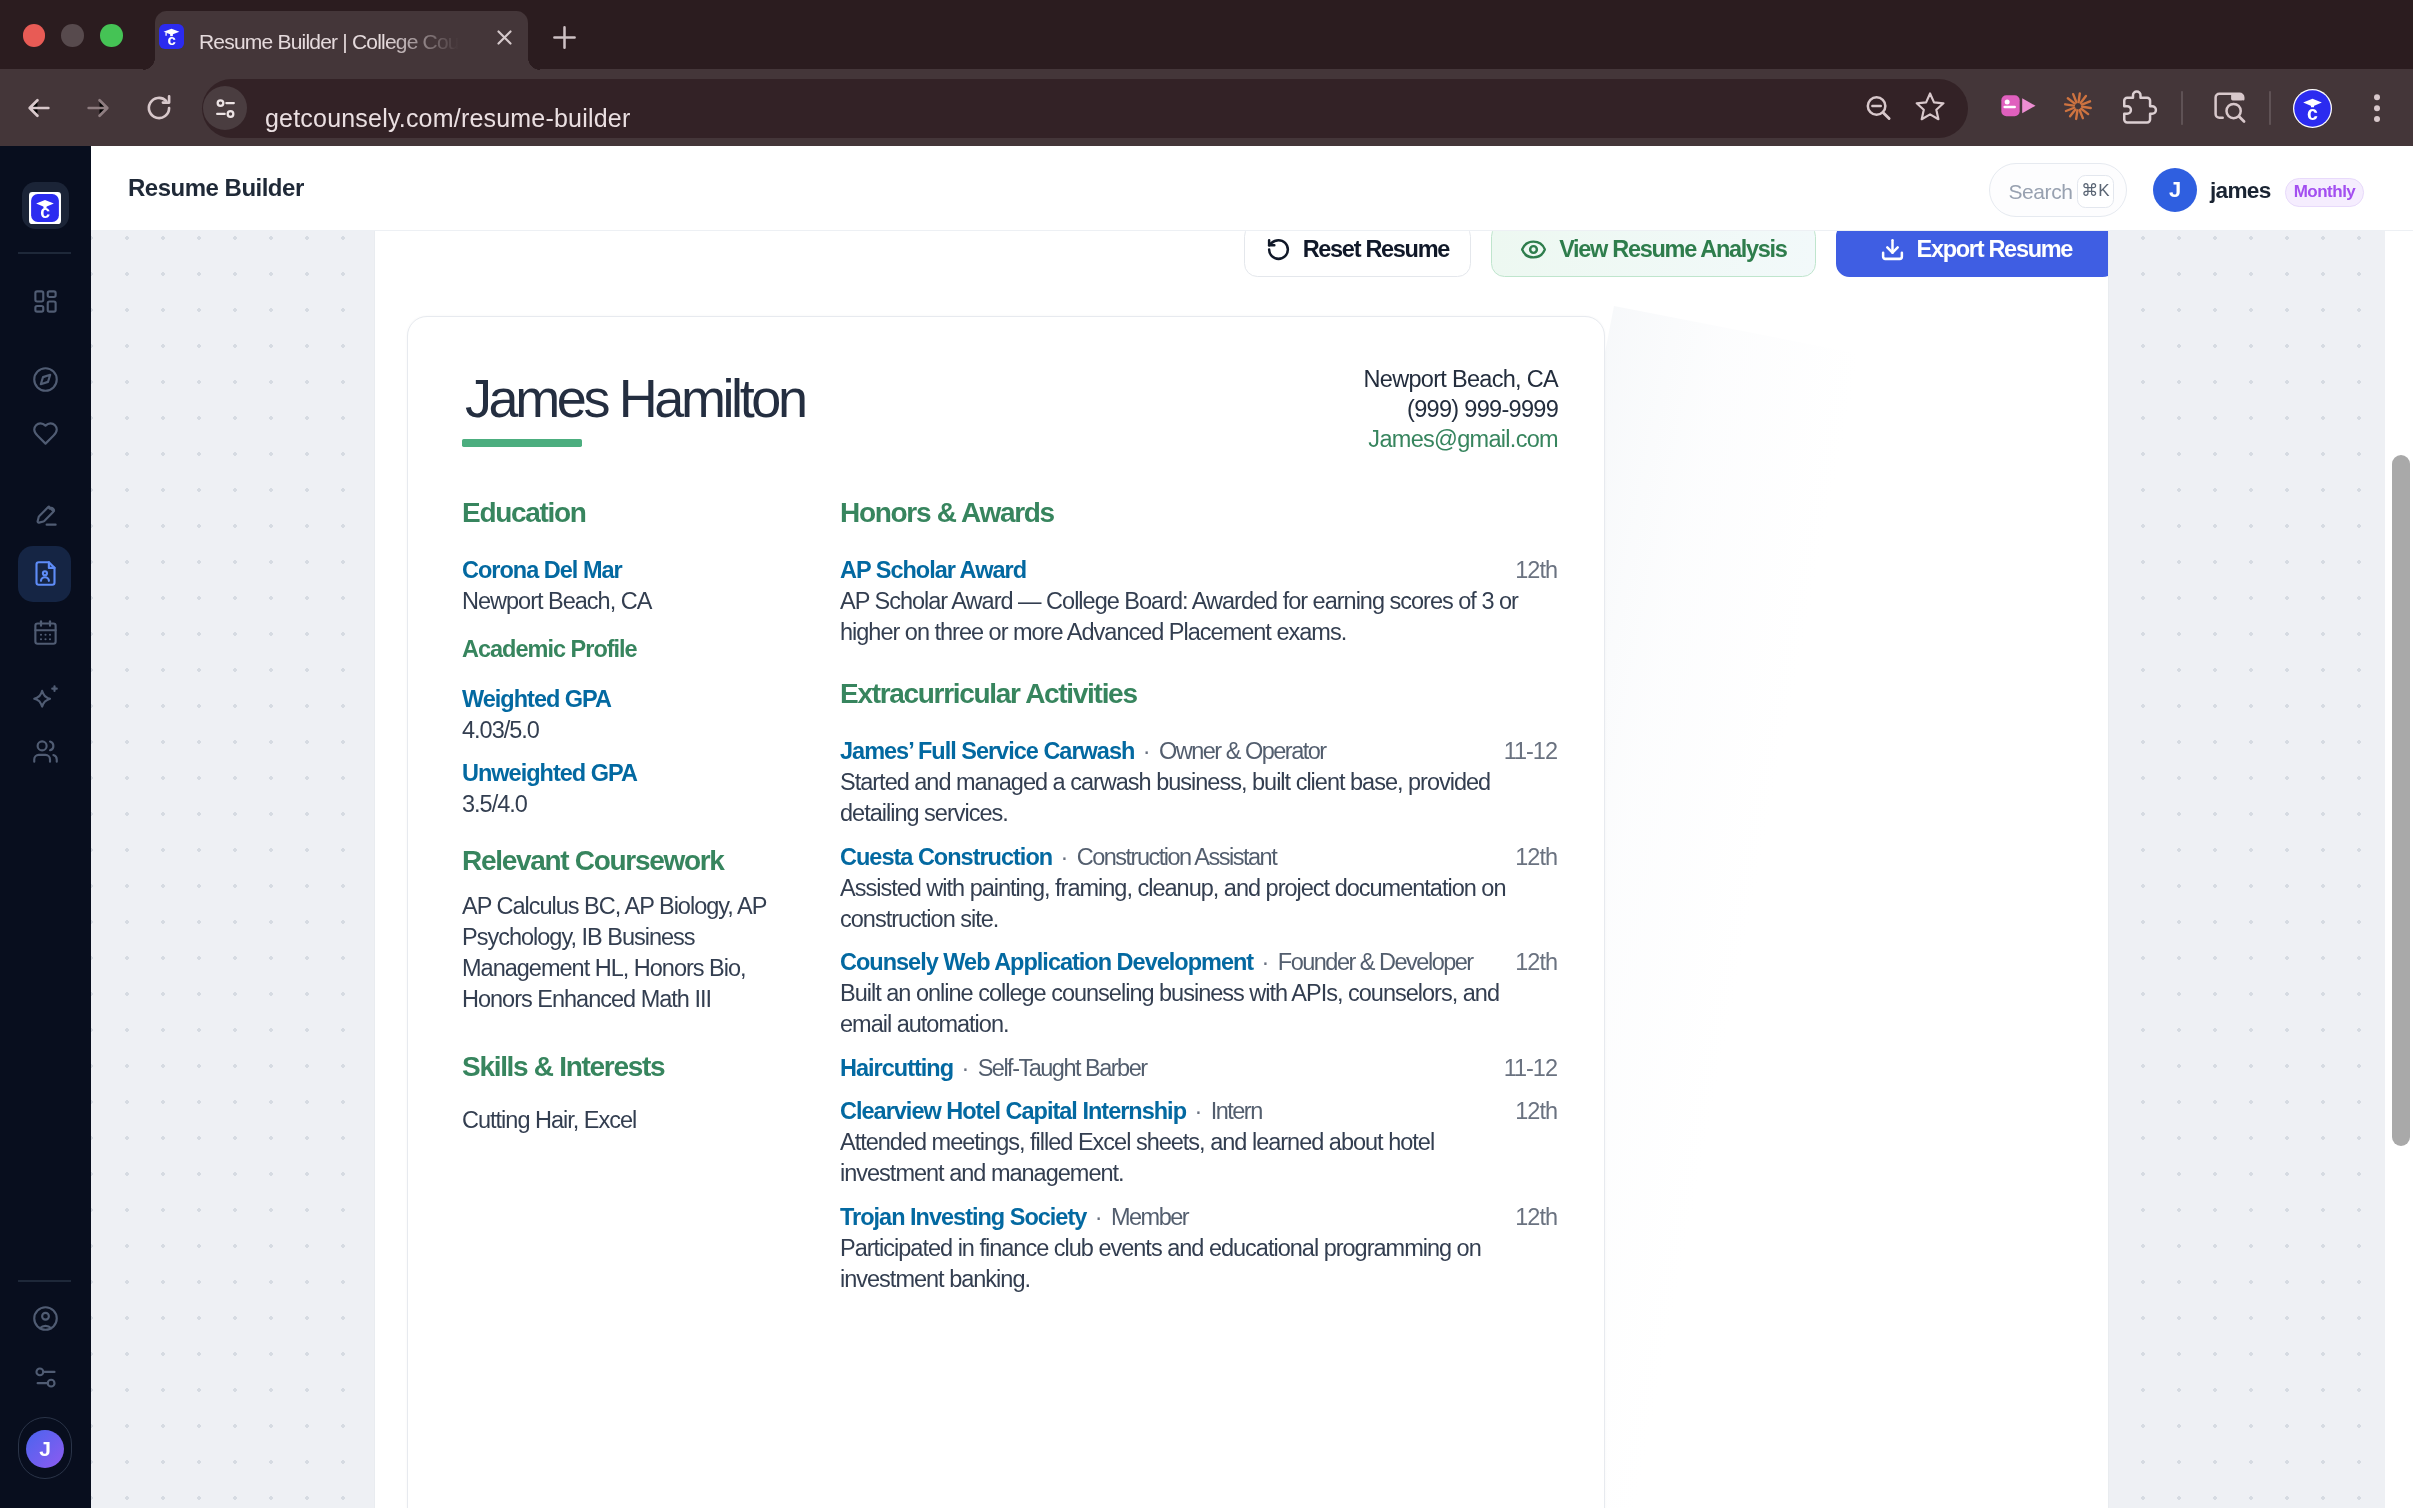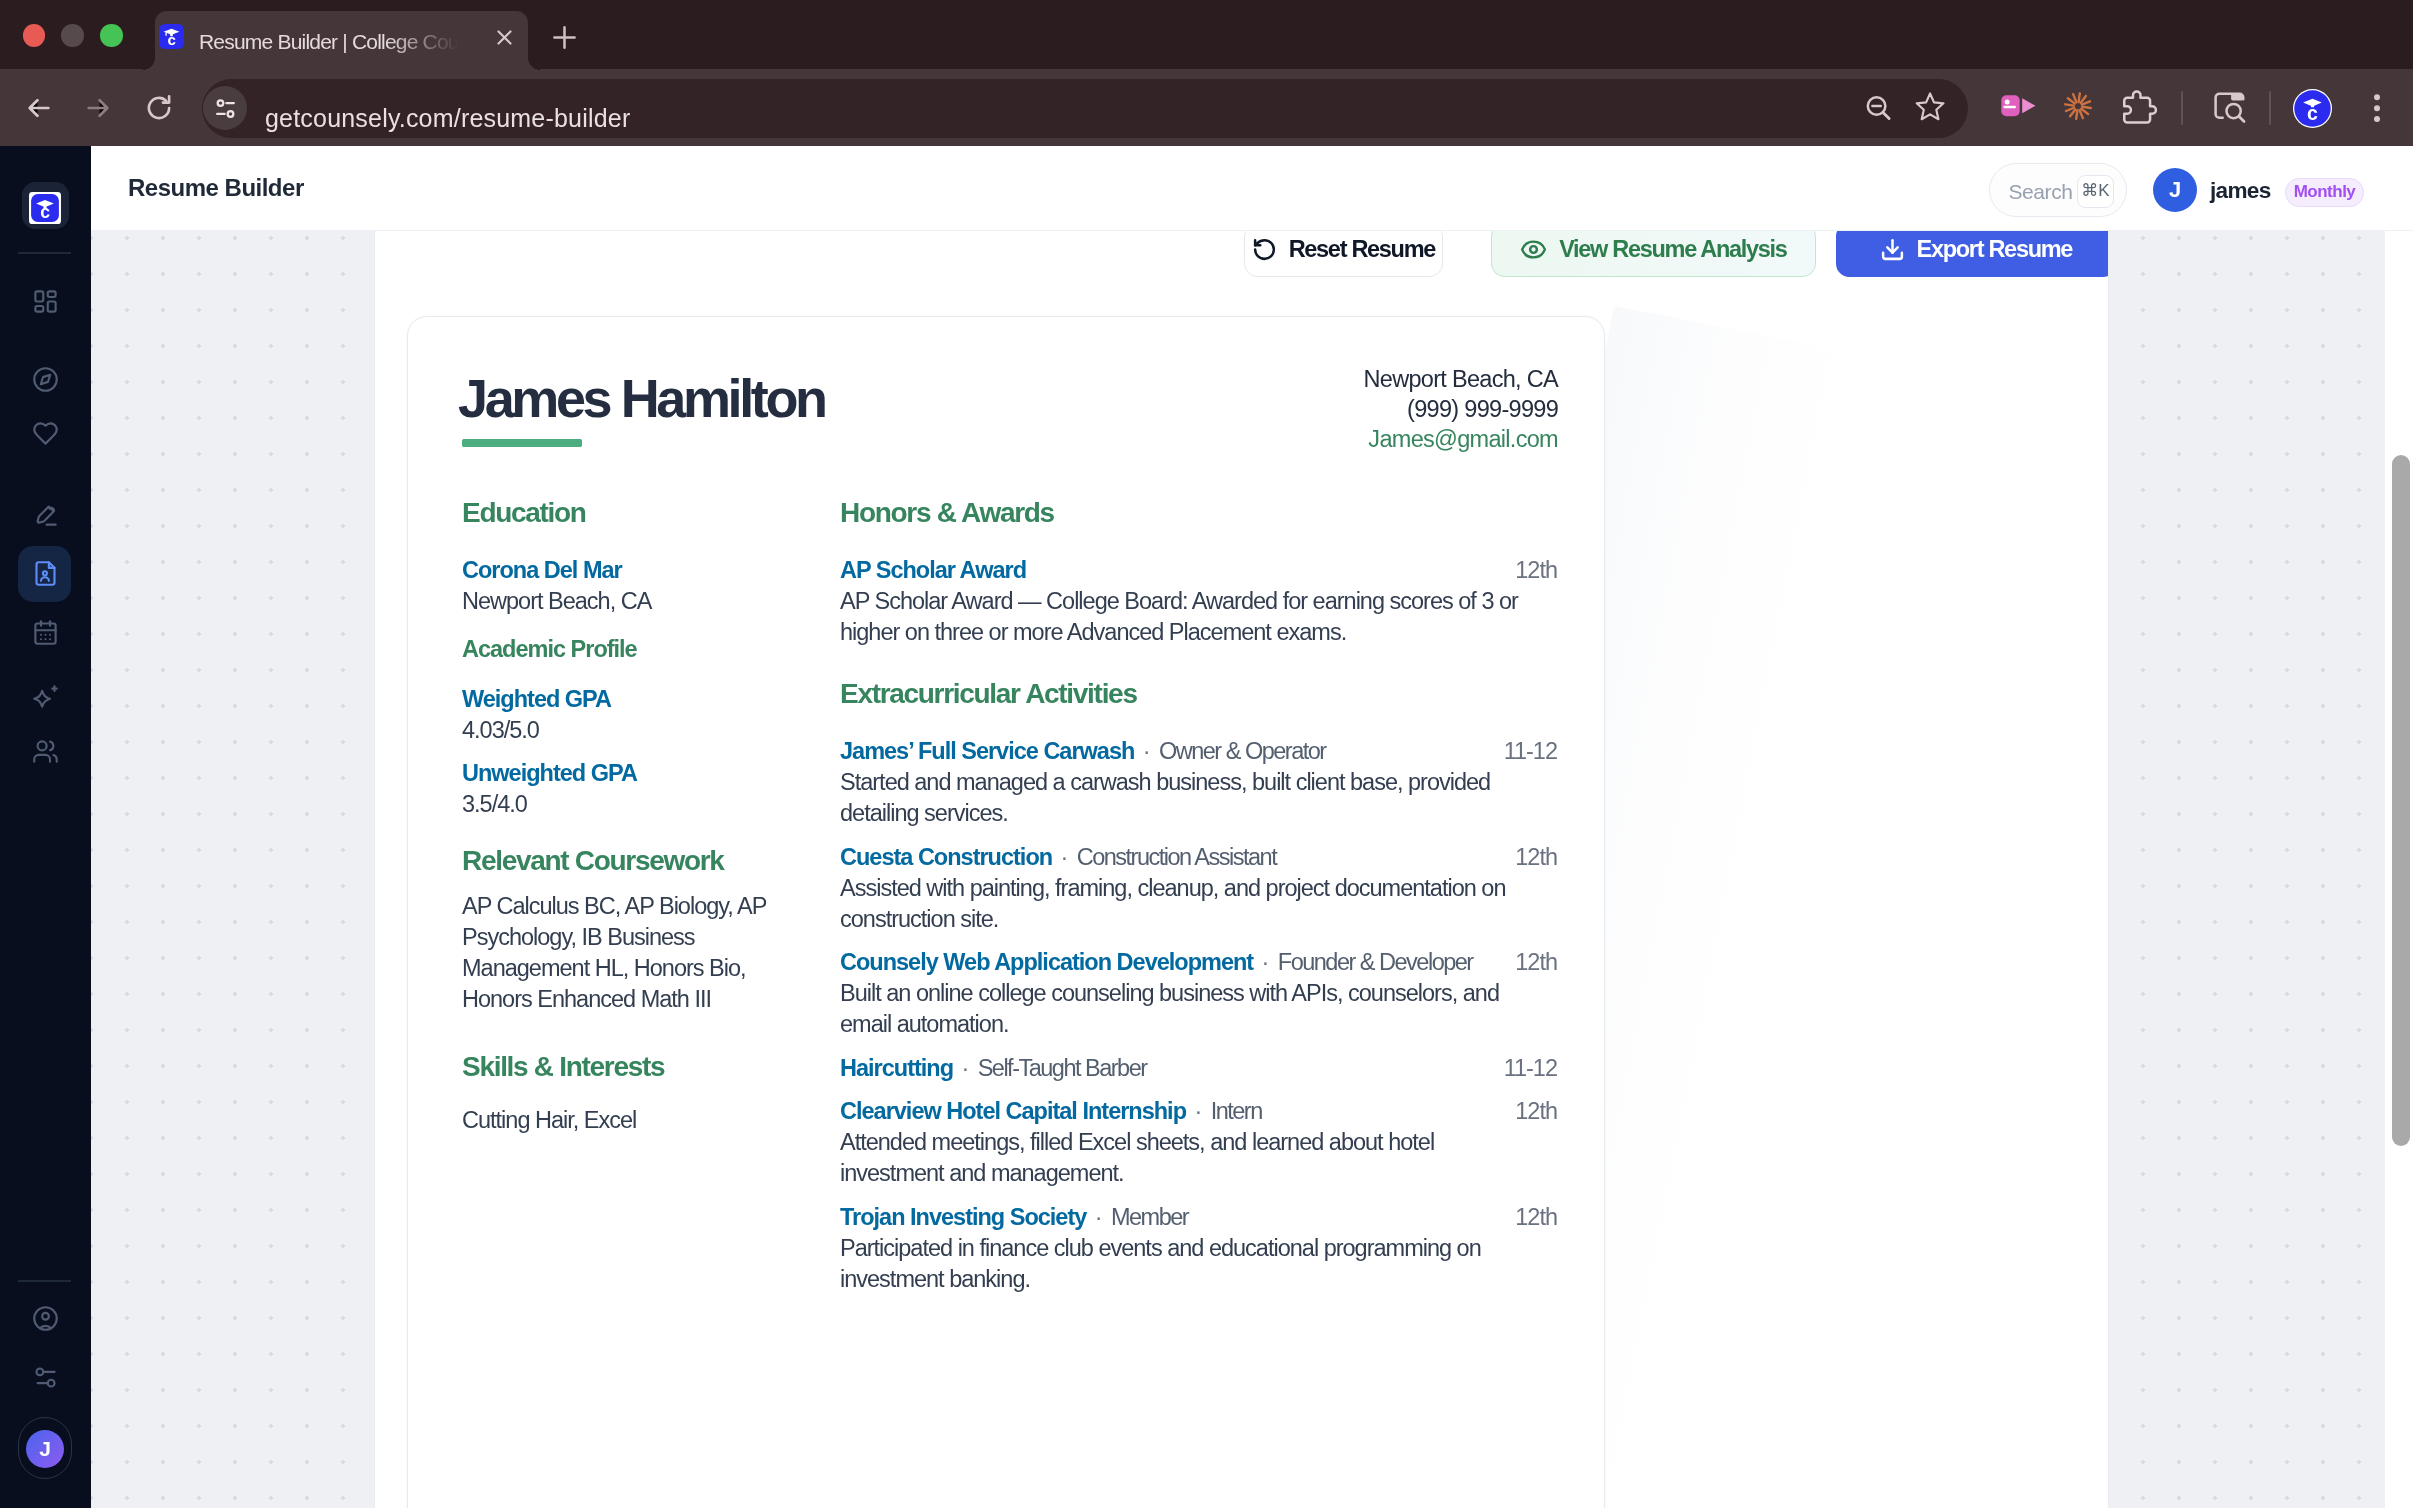--- a/index.html
+++ b/index.html
@@ -54,33 +54,33 @@
     background-image:radial-gradient(circle, #D6DBE2 1.9px, rgba(0,0,0,0) 1.9px);
     background-size:36px 36px; background-position:18px -11px; }
   #workspace { left:283px; top:0; width:1735px; height:1277px; background:#fff; overflow:hidden;
     border-left:0.8px solid #E9ECF0; border-right:0.8px solid #E9ECF0; }
   #sheen { left:1239px; top:75px; width:251px; height:1592px;
     background:linear-gradient(90deg, rgba(236,240,244,0.42) 0%, rgba(244,246,249,0.25) 45%, rgba(255,255,255,0) 100%);
     transform:rotate(11deg); transform-origin:0 0; }
   .btn { top:-8.4px; height:54px; border-radius:13.4px; font-size:23.5px; font-weight:bold; letter-spacing:-1.3px;
     display:flex; align-items:center; justify-content:center; }
   .btn svg { margin-right:11.7px; }
-  #btnreset { left:869px; width:199px; background:#fff; border:1.7px solid #E4E7EC; color:#101828; }
+  #btnreset { left:869px; width:227px; background:#fff; border:1.7px solid #E4E7EC; color:#101828; }
   #btnview { left:1116px; width:325px; background:linear-gradient(90deg,#EDF8F1 0%, #F2F9FA 100%);
     border:1.7px solid #BFE5CD; color:#2E7D4C; }
   #btnexport { left:1461px; width:280px; background:#3F5EE3; color:#fff; }
 
   
   #scrolltrack { left:2294px; top:0; width:29px; height:1277px; background:#fff; }
   #scrollthumb { left:2301px; top:224px; width:18.4px; height:691px; border-radius:9.2px; background:#A9A9A9; }
 
   
   #card { left:32px; top:85px; width:1198px; height:1240px; background:#fff;
     border:0.8px solid #E7EAEF; border-radius:20px; box-shadow:0 0.8px 2.5px rgba(16,24,40,0.04); }
-  #rname { left:50px; top:52px; font-size:54px; font-weight:bold; color:#242E40; letter-spacing:-3.4px;
+  #rname { left:57px; top:52px; font-size:54px; font-weight:normal; color:#242E40; letter-spacing:-3.4px;
     line-height:59px; }
   #contact { right:46px; top:47px; text-align:right; font-size:23.5px; line-height:30px; color:#232D3D;
     letter-spacing:-0.7px; }
   #contact .email { color:#37855E; }
   #underline { left:54px; top:122px; width:120px; height:8.4px; background:#4CAE7F; border-radius:1.7px; }
   #cols { left:54px; top:178px; right:47px; display:flex; }
   #lcol { width:352px; margin-right:26px; flex:none; }
   #rcol { flex:1; min-width:0; }
   h2.sec { font-size:28px; font-weight:bold; color:#37855E; letter-spacing:-1.3px; line-height:35px;
     margin:0 0 25px 0; }

